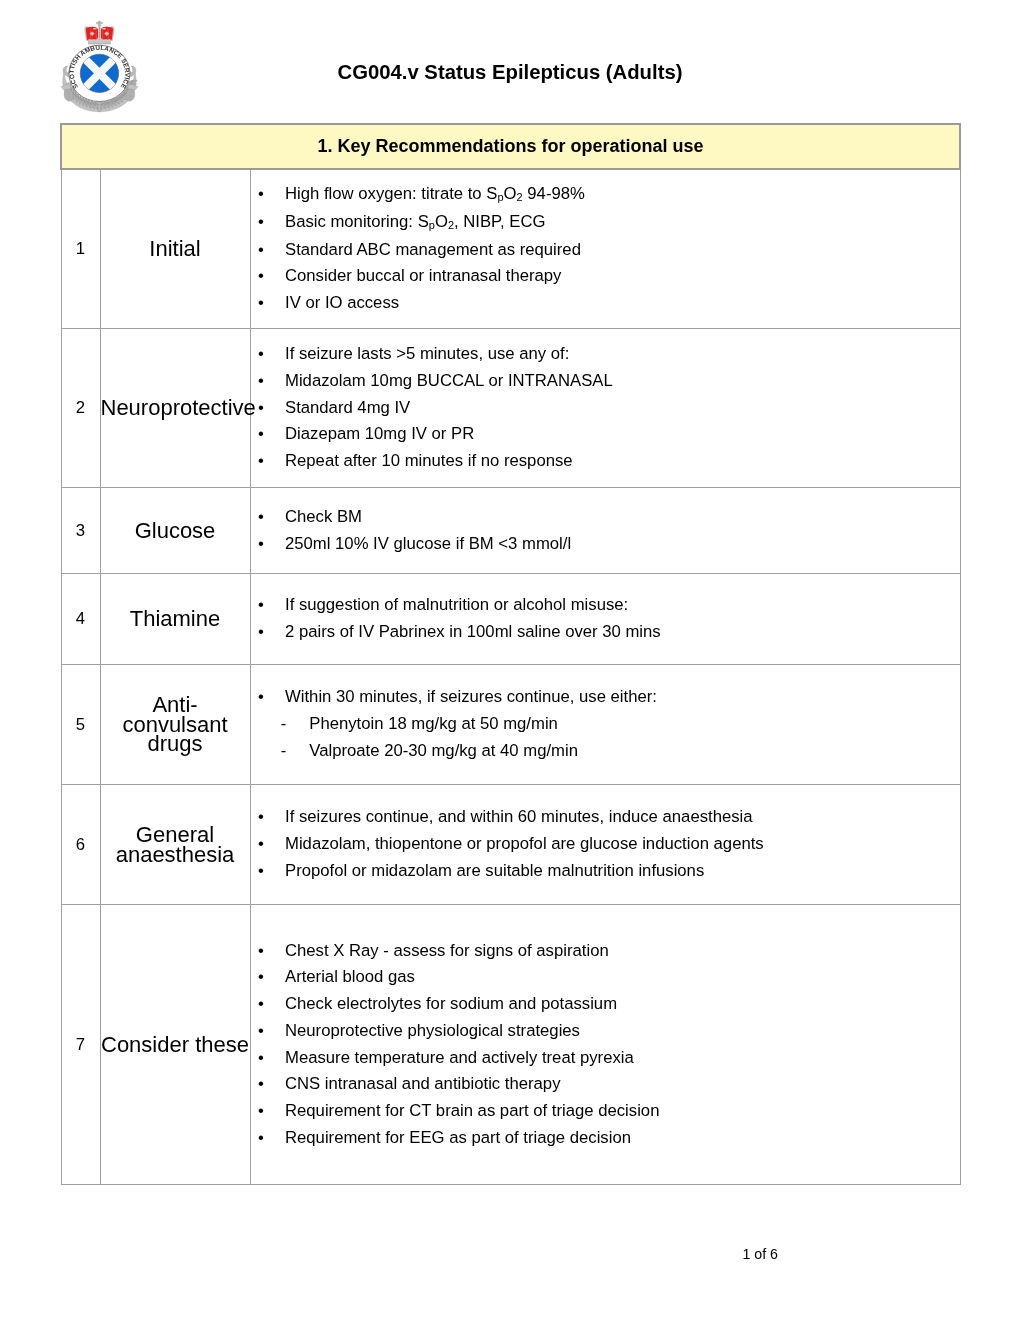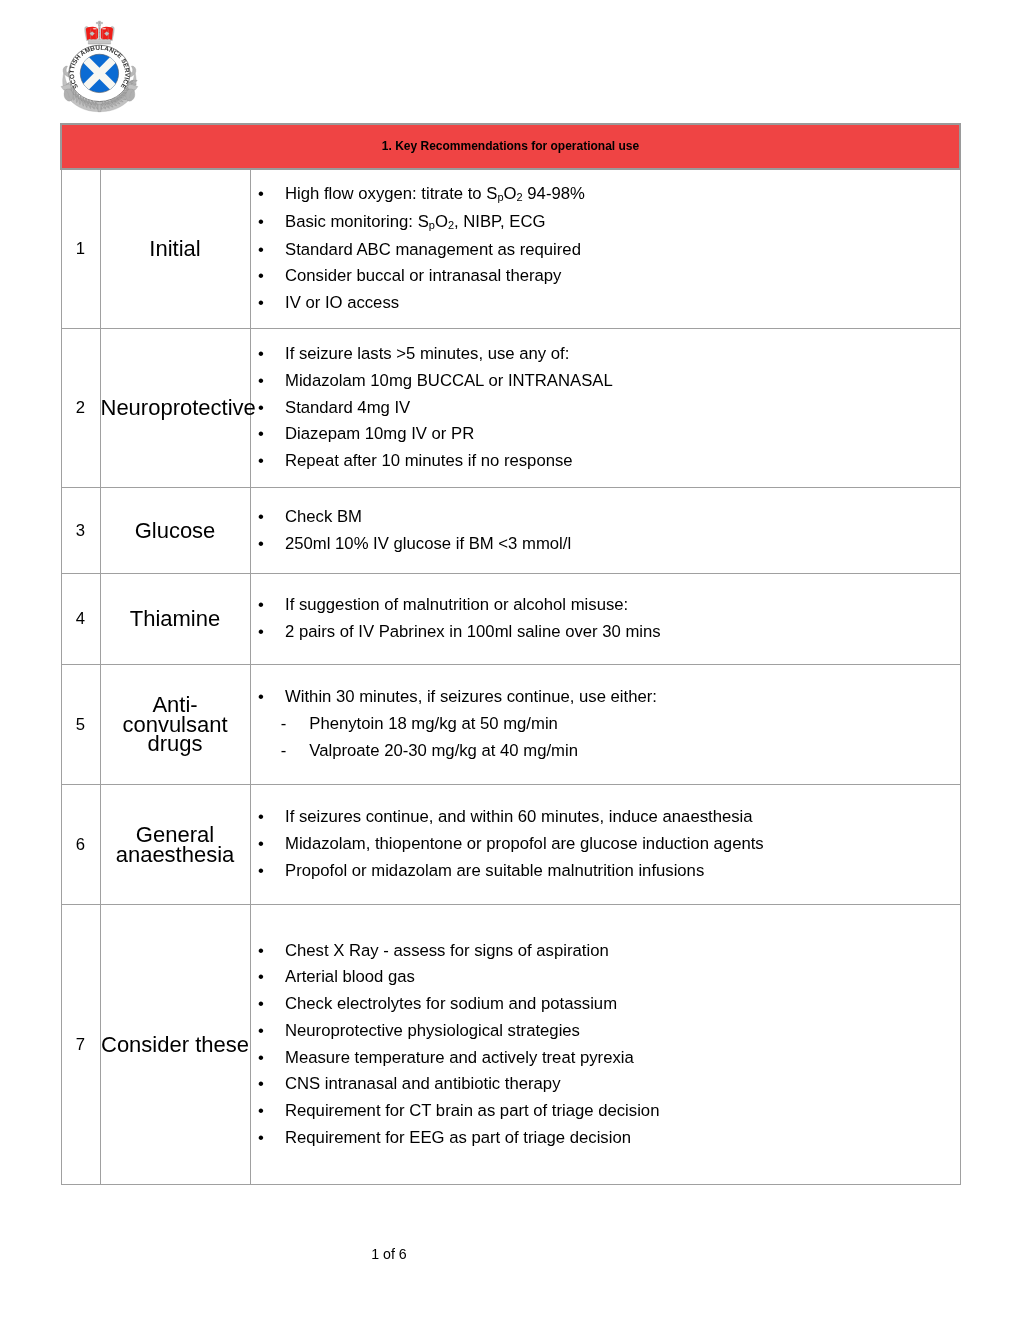--- a/index.html
+++ b/index.html
@@ -27,24 +27,24 @@
 
   
   .tbl {
     position:absolute; left:60px; top:123px;
     width:901px;
     border-collapse:collapse;
     table-layout:fixed;
   }
   .tbl td, .tbl th { border:1px solid #a0a0a0; padding:0; vertical-align:middle; }
   .hdr-row th {
-    background:#ef4444;
+    background:#fef9c3;
     border:2px solid #9a9a9a;
     text-align:center;
-    font-size:12px; font-weight:bold;
+    font-size:18px; font-weight:bold;
     height:42px;
     line-height:1;
     padding-bottom:1px;
   }
   td.num { text-align:center; font-size:16.7px; }
   td.cat { text-align:center; font-size:22px; line-height:19.7px; }
   td.body { padding:0; }
 
   ul.items { list-style:none; margin:0; padding:0; }
   ul.items li {
@@ -62,21 +62,21 @@
 
   
   .tbl tbody tr.h1 td { height:158px; }
   .tbl tbody tr.h2 td { height:158px; }
   .tbl tbody tr.h3 td { height:85px; }
   .tbl tbody tr.h4 td { height:90px; }
   .tbl tbody tr.h5 td { height:119px; }
   .tbl tbody tr.h6 td { height:119px; }
   .tbl tbody tr.h7 td { height:279px; }
 
-  .pagenum { position:absolute; left:0; top:1245.5px; width:924px; text-align:center; padding-right:146px; box-sizing:border-box; font-size:14.2px; }
+  .pagenum { position:absolute; left:0; top:1245.5px; width:924px; text-align:right; padding-right:146px; box-sizing:border-box; font-size:14.2px; }
 </style>
 </head>
 <body>
 
 <div class="page">
 
   <div class="logo">
     <svg viewBox="0 0 77.7 90.7" width="77.7" height="90.7" xmlns="http://www.w3.org/2000/svg">
       <defs>
         <path id="ringpath" d="M 19.00,66.60 A 25.6,23.6 0 1 1 59.90,66.60" fill="none"></path>
@@ -188,20 +188,21 @@
       </text>
 
       <circle cx="39.45" cy="52.4" r="19.15" fill="#0b6bd3" stroke="#4f5560" stroke-width="0.6"></circle>
       <g clip-path="url(#discclip)" stroke="#f7f7f2" stroke-width="8.0" stroke-linecap="butt">
         <line x1="22.6" y1="35.5" x2="56.3" y2="69.2"></line>
         <line x1="56.3" y1="35.5" x2="22.6" y2="69.2"></line>
       </g>
     </svg>
   </div>
 
+  <div class="doc-title">CG004.v Status Epilepticus (Adults)</div>
 
   <table class="tbl">
     <colgroup>
       <col style="width:39px">
         <col style="width:150px">
         <col>
     </colgroup>
     <thead>
       <tr class="hdr-row">
         <th colspan="3">1. Key Recommendations for operational use</th>

